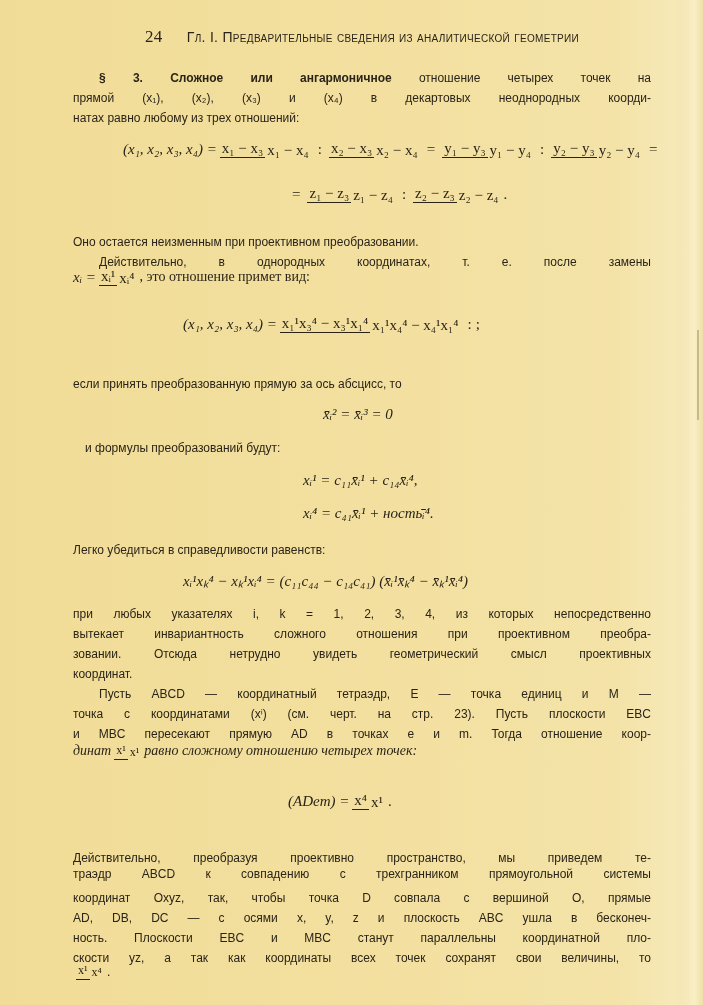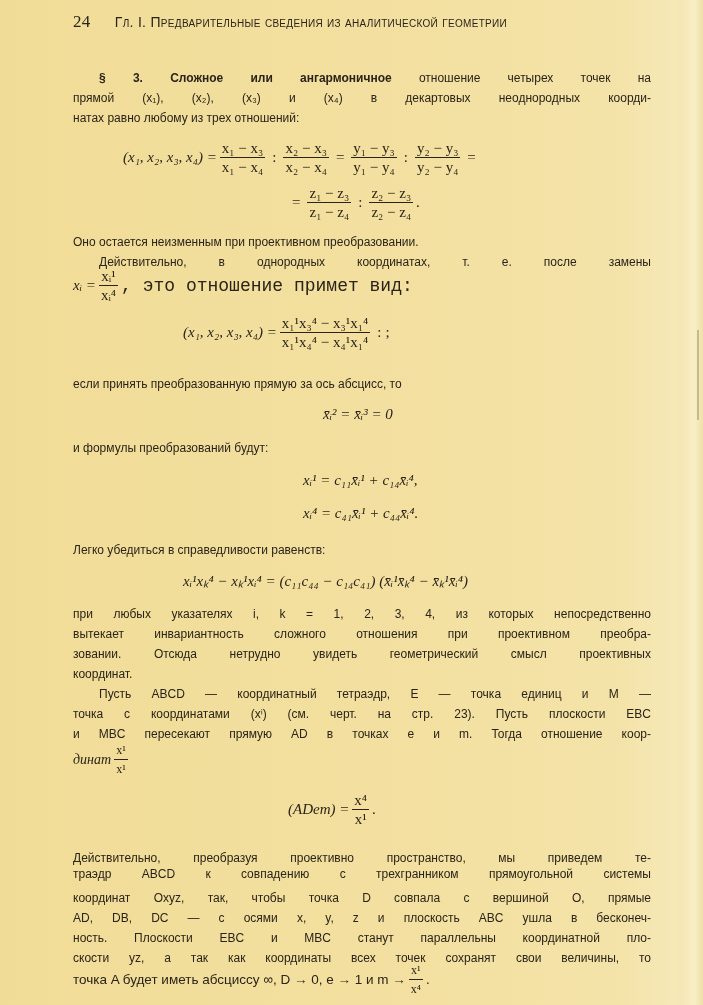--- a/index.html
+++ b/index.html
@@ -7,29 +7,29 @@
     width:703px; height:1005px; overflow:hidden;
     background: linear-gradient(90deg, #f1dc97 0%, #f3e0a0 55%, #f4e3a8 88%, #f6e9b8 96%, #f0e2ac 100%);
     font-family: "Liberation Sans", sans-serif;
     color:#2a2418;
     position:relative;
   }
   .edge { position:absolute; right:0; top:0; width:22px; height:1005px;
     background: linear-gradient(90deg, rgba(255,248,210,0) 0%, rgba(250,240,200,0.9) 60%, #efe0a8 100%); }
   .edge-mark { position:absolute; right:4px; top:330px; width:2px; height:90px; background:#9a8a5a; opacity:.5; }
   .page { position:absolute; left:73px; top:0; width:578px; }
-  .header { position:absolute; top:12px; left:0; width:578px; font-size:14px; letter-spacing:0.3px; white-space:nowrap; }
+  .header { position:absolute; top:27px; left:0; width:578px; font-size:14px; letter-spacing:0.3px; white-space:nowrap;text-align:center; }
   .header .num { font-family:"Liberation Serif", serif; font-size:17px; margin-right:20px; }
   .header .title { font-variant:small-caps; font-size:14px; }
   .p { position:absolute; left:0; width:578px; font-size:12px; line-height:20px; text-align:justify; text-align-last:justify; white-space:nowrap; }
   .p.last { text-align-last:left; }
   .ind { text-indent:26px; }
   .bold { font-weight:bold; }
   .f { position:absolute; font-family:"Liberation Serif", serif; font-size:15px; white-space:nowrap; display:flex; align-items:center; }
-  .frac { display:inline-flex; flex-direction:column; align-items:center; vertical-align:middle; margin:0 3px; }
+  .frac { display:inline-flex; flex-direction:row; align-items:center; vertical-align:middle; margin:0 3px; }
   .frac .n { border-bottom:1px solid #2a2418; padding:0 2px 1px; line-height:16px; }
   .frac .d { padding:1px 2px 0; line-height:16px; }
   .f i { font-style:italic; }
   .op { margin:0 4px; }
 </style>
 </head>
 <body>
 
 <div class="edge"></div>
 <div class="edge-mark"></div>
@@ -88,43 +88,43 @@
 
   <div class="p last" style="top:232px;">Оно остается неизменным при проективном преобразовании.</div>
   <div class="p ind" style="top:252px;">Действительно, в однородных координатах, т. е. после замены</div>
 
   <div class="f" style="top:268px; left:0;">
     <i>xᵢ =</i>
     <span class="frac">
         <span class="n">xᵢ¹</span>
         <span class="d">xᵢ⁴</span>
       </span>
-    <span style="font-family:Liberation Mono, monospace;font-size:18px;">, это отношение примет вид:</span>
+    <span style="font-family:Liberation Serif, serif;font-size:14px;">, это отношение примет вид:</span>
   </div>
 
   <div class="f" style="top:315px; left:110px;">
     <i>(x₁, x₂, x₃, x₄) =</i>
     <span class="frac">
         <span class="n">x₁¹x₃⁴ − x₃¹x₁⁴</span>
         <span class="d">x₁¹x₄⁴ − x₄¹x₁⁴</span>
       </span>
     <span class="op">:</span>
     <span>;</span>
   </div>
 
   <div class="p last" style="top:374px;">если принять преобразованную прямую за ось абсцисс, то</div>
   <div class="f" style="top:406px; left:250px;">
       <i>x̄ᵢ² = x̄ᵢ³ = 0</i>
     </div>
-  <div class="p last" style="top:438px;">и формулы преобразований будут:</div>
+  <div class="p last" style="top:438px;margin-left:12px;">и формулы преобразований будут:</div>
   <div class="f" style="top:472px; left:230px;align-items:flex-end;">
       <i>xᵢ¹ = c₁₁x̄ᵢ¹ + c₁₄x̄ᵢ⁴,</i>
     </div>
   <div class="f" style="top:505px; left:230px;">
-      <i>xᵢ⁴ = c₄₁x̄ᵢ¹ + c₄₄x̄ᵢ⁴.</i>
+      <i>xᵢ⁴ = c₄₁x̄ᵢ¹ + ность̄ᵢ⁴.</i>
     </div>
 
   <div class="p last" style="top:540px;">Легко убедиться в справедливости равенств:</div>
   <div class="f" style="top:570px; left:110px;">
       <i>xᵢ¹xₖ⁴ − xₖ¹xᵢ⁴ = (c₁₁c₄₄ − c₁₄c₄₁) (x̄ᵢ¹x̄ₖ⁴ − x̄ₖ¹x̄ᵢ⁴)</i>
     </div>
 
   <div class="p" style="top:604px;">при любых указателях i, k = 1, 2, 3, 4, из которых непосредственно</div>
   <div class="p" style="top:624px;">вытекает инвариантность сложного отношения при проективном преобра-</div>
   <div class="p" style="top:644px;">зовании. Отсюда нетрудно увидеть геометрический смысл проективных</div>
@@ -132,39 +132,39 @@
   <div class="p ind" style="top:684px;">Пусть ABCD — координатный тетраэдр, E — точка единиц и M —</div>
   <div class="p" style="top:704px;">точка с координатами (xⁱ) (см. черт. на стр. 23). Пусть плоскости EBC</div>
   <div class="p" style="top:724px;">и MBC пересекают прямую AD в точках e и m. Тогда отношение коор-</div>
 
   <div class="f" style="top:742px; left:0; font-size:14px;">
     <i>динат</i>
     <span class="frac" style="font-size:12px;">
         <span class="n">x¹</span>
         <span class="d">x¹</span>
       </span>
+    <i>равно сложному отношению четырех точек:</i>
   </div>
 
   <div class="f" style="top:792px; left:215px;">
     <i>(ADem) =</i>
     <span class="frac">
         <span class="n">x⁴</span>
         <span class="d">x¹</span>
       </span>
     <span>.</span>
   </div>
 
   <div class="p" style="top:848px;">Действительно, преобразуя проективно пространство, мы приведем те-</div>
   <div class="p" style="top:864px;">траэдр ABCD к совпадению с трехгранником прямоугольной системы</div>
   <div class="p" style="top:888px;">координат Oxyz, так, чтобы точка D совпала с вершиной O, прямые</div>
   <div class="p" style="top:908px;">AD, DB, DC — с осями x, y, z и плоскость ABC ушла в бесконеч-</div>
   <div class="p" style="top:928px;">ность. Плоскости EBC и MBC станут параллельны координатной пло-</div>
   <div class="p" style="top:948px;">скости yz, а так как координаты всех точек сохранят свои величины, то</div>
 
   <div class="f" style="top:962px; left:0; font-family:'Liberation Sans',sans-serif; font-size:13.5px;">
-    <span>точка A будет иметь абсциссу ∞, D → 0, e → 1 и m →</span>
     <span class="frac" style="font-family:'Liberation Serif',serif;font-size:12px;">
         <span class="n">x¹</span>
         <span class="d">x⁴</span>
       </span>
     <span>.</span>
   </div>
 </div>
 
 </body></html>

